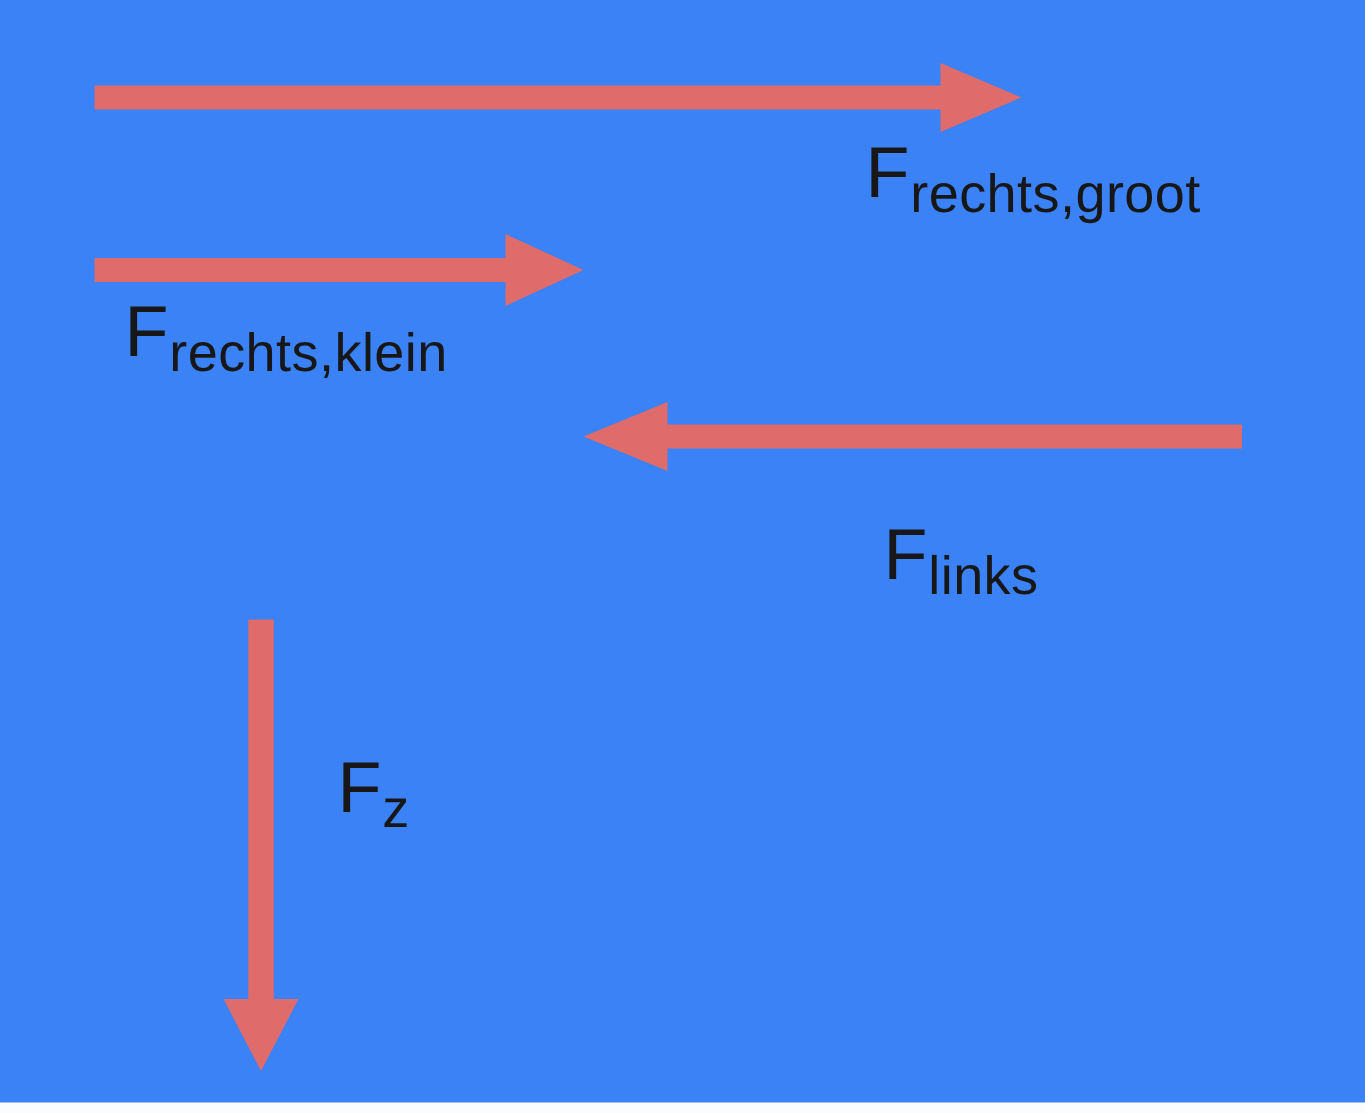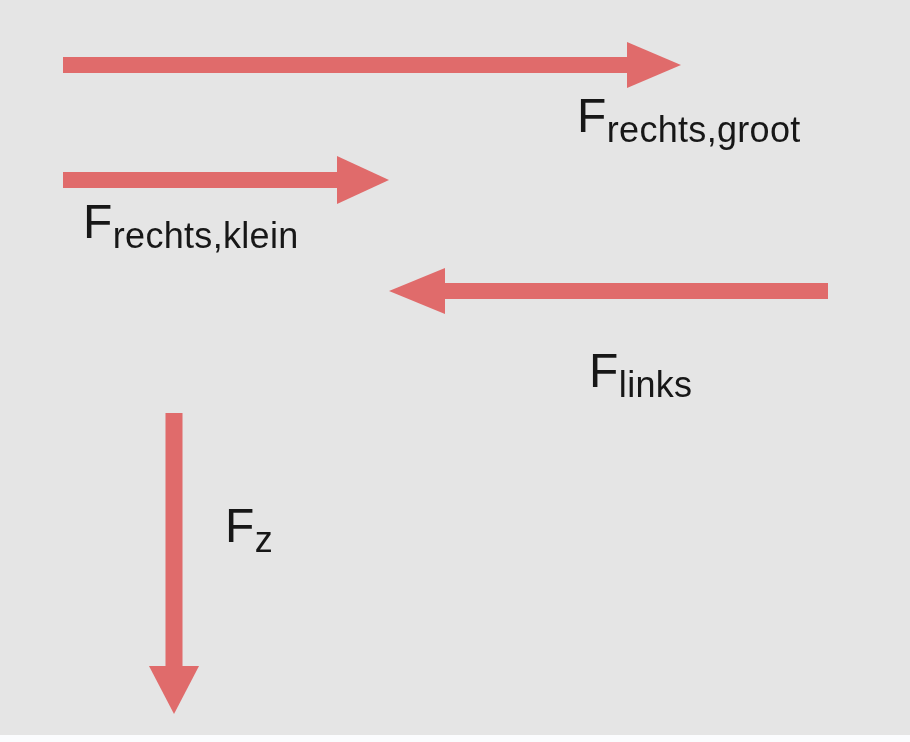--- a/index.html
+++ b/index.html
@@ -42,21 +42,21 @@
     position: absolute;
     left: 0;
     bottom: 0;
     width: 910px;
     height: 7px;
   }
 </style>
 </head>
 <body>
 
-<div id="canvas" style="background: #e5e5e5;">
+<div id="canvas" style="background: #3b82f6;">
 
   <svg id="arrows-svg" width="910" height="742" viewBox="0 0 910 742">
       <g>
         <line x1="63" y1="65" x2="631" y2="65" stroke="#e06b6b" stroke-width="16" stroke-linecap="butt"></line>
         <polygon points="681,65 627,88 627,42" fill="#e06b6b"></polygon>
       </g>
       <g>
         <line x1="63" y1="180" x2="341" y2="180" stroke="#e06b6b" stroke-width="16" stroke-linecap="butt"></line>
         <polygon points="389,180 337,204 337,156" fill="#e06b6b"></polygon>
       </g>

